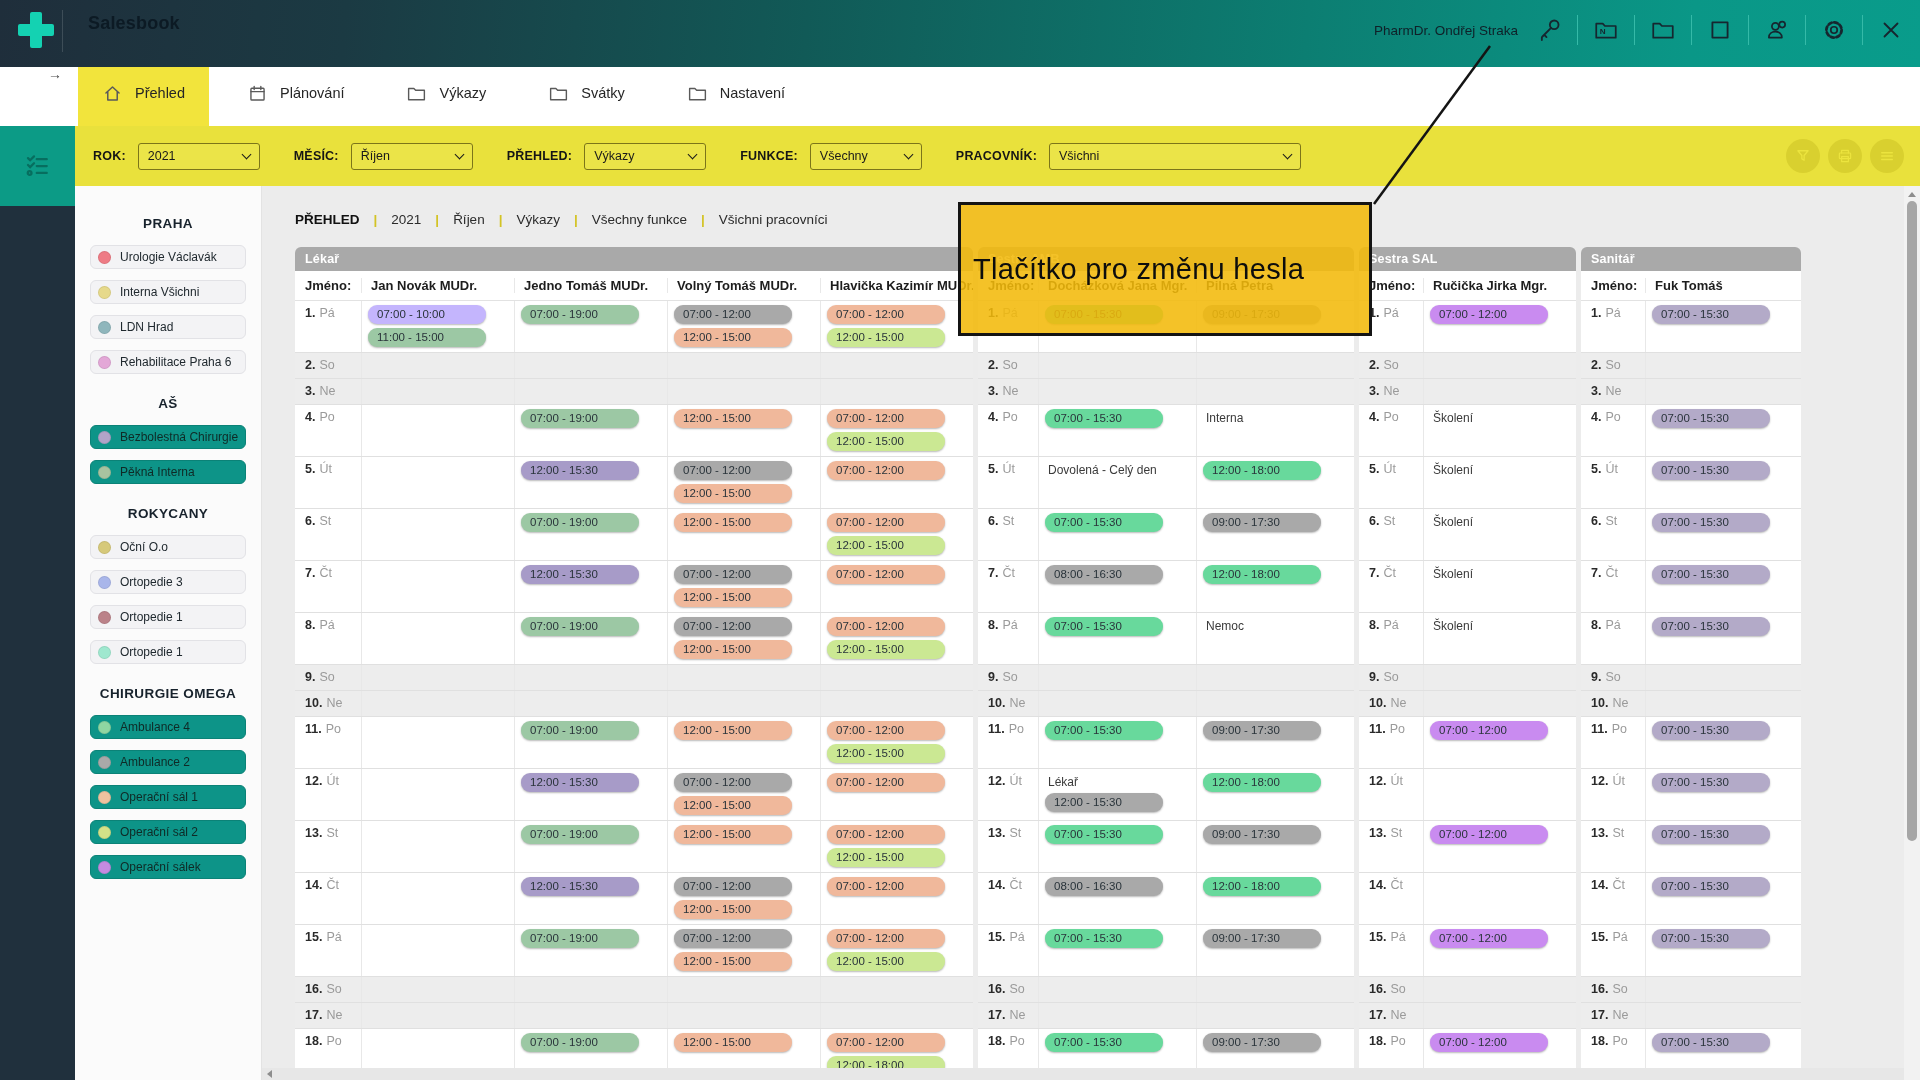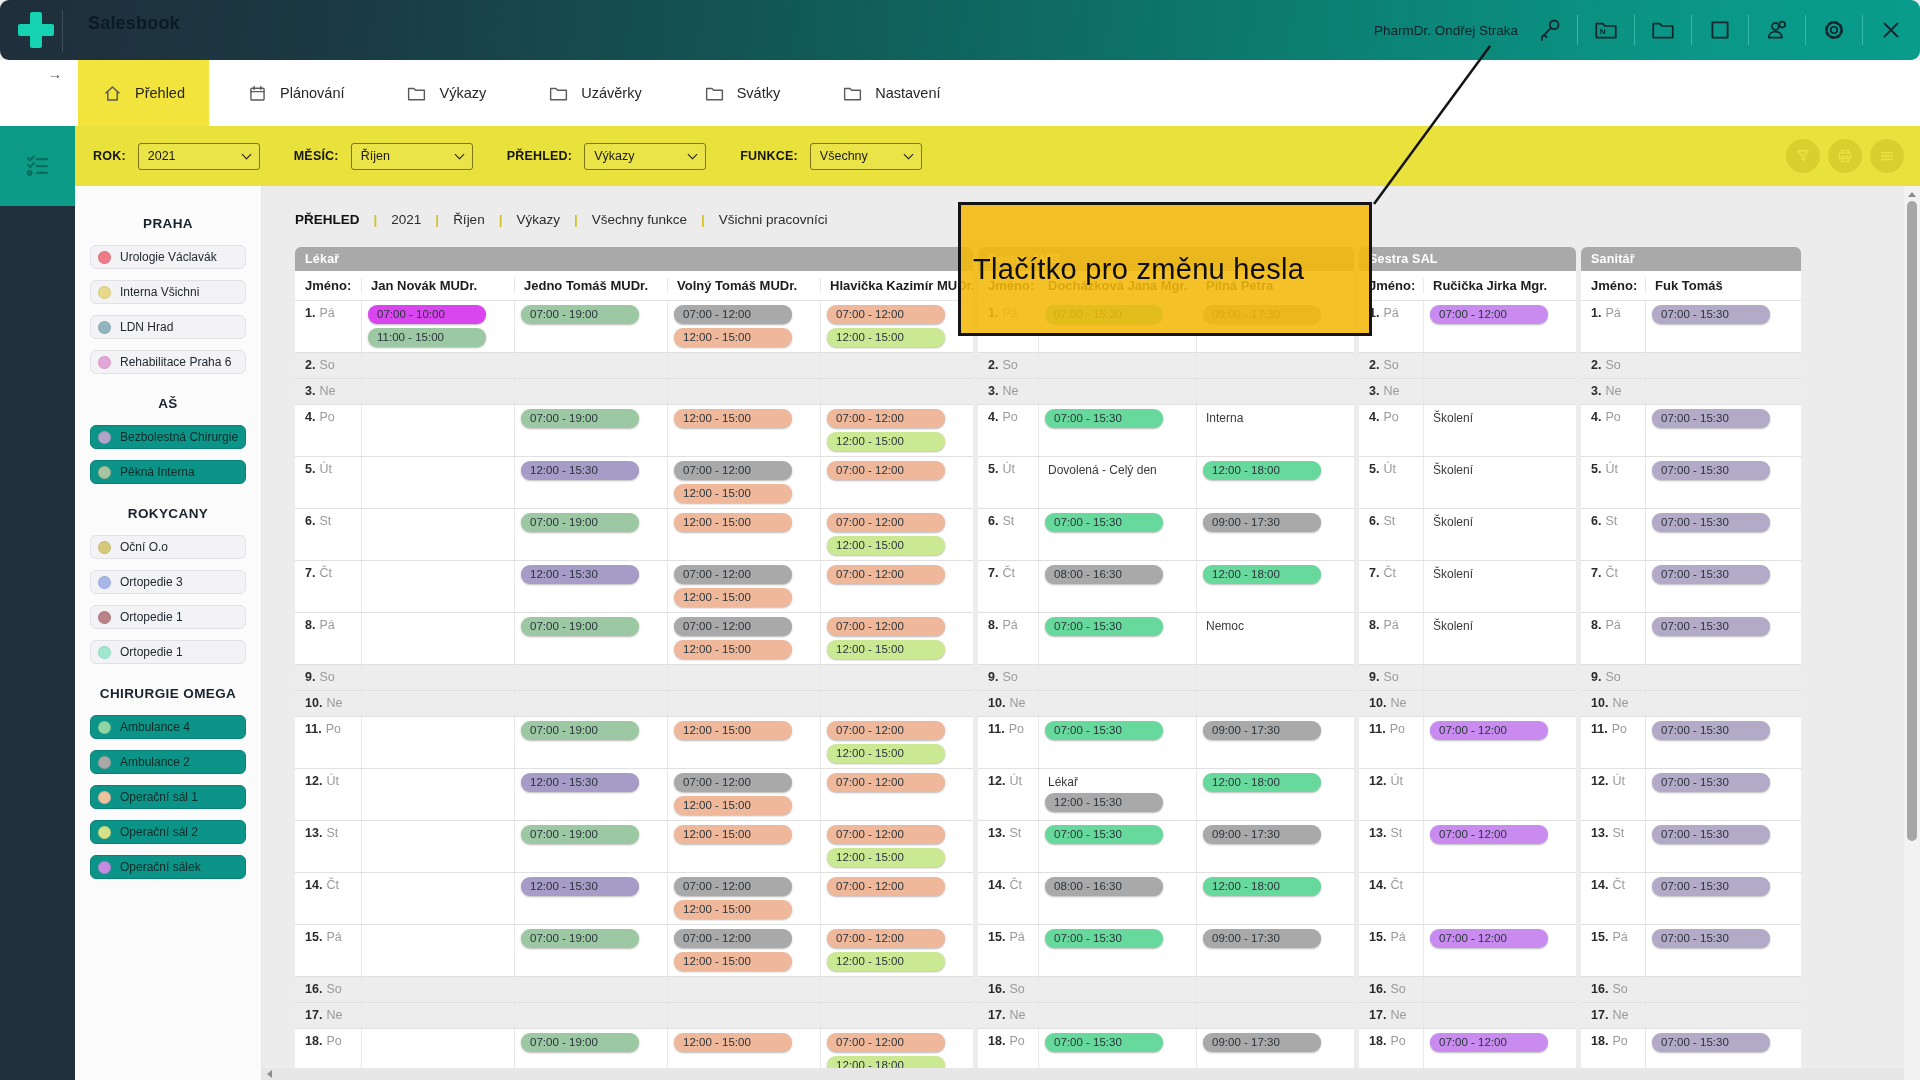--- a/index.html
+++ b/index.html
@@ -1,22 +1,22 @@
 <!DOCTYPE html>
 <html><head>
 <meta charset="utf-8">
 <style>
   * { margin:0; padding:0; box-sizing:border-box; }
   html,body { width:1920px; height:1080px; overflow:hidden; }
   body { font-family:"Liberation Sans", sans-serif; background:#ececec; position:relative; }
 
   
-  .topbar { position:absolute; left:0; top:0; width:1920px; height:60px;
+  .topbar { position:absolute; left:0; top:0; width:1920px; height:67px;
     background:linear-gradient(95deg,#1f2e3b 0%,#1b3a43 18%,#115a57 42%,#0c7e72 68%,#0a9787 88%,#099c8b 100%);
-    display:flex; align-items:center; z-index:5;border-radius:9px; }
+    display:flex; align-items:center; z-index:5; }
   .logo { position:absolute; left:18px; top:12px; width:36px; height:36px; }
   .logo .v { position:absolute; left:12px; top:0; width:12px; height:36px; background:#14d2b2; border-radius:2px; }
   .logo .h { position:absolute; left:0; top:12px; width:36px; height:12px; background:#14d2b2; border-radius:2px; }
   .brand-divider { position:absolute; left:62px; top:10px; width:1px; height:42px; background:rgba(255,255,255,0.14); }
   .app-title { position:absolute; left:88px; top:13px; font-size:18px; font-weight:700; color:#0c1a24; letter-spacing:0.2px; }
   .top-right { position:absolute; right:14px; top:0; height:60px; display:flex; align-items:center; }
   .username { font-size:13.5px; color:#0f2028; font-weight:500; margin-right:16px; }
   .tbicon { width:30px; height:30px; color:#16262f; display:flex; align-items:center; justify-content:center; cursor:pointer; }
   .tbicon svg { width:26px; height:26px; }
   .tb-divider { width:1px; height:30px; background:#35baa8; margin:0 13px; }
@@ -175,26 +175,20 @@
       <div class="tab">
         <span class="ticon"><svg viewBox="0 0 24 24" fill="none" stroke="currentColor" stroke-linecap="round" stroke-linejoin="round" stroke-width="1.6">
             <path d="M3 6.2h6l2 2.1h10v10.8H3z"></path>
           </svg></span>
         <span>Výkazy</span>
       </div>
       <div class="tab">
         <span class="ticon"><svg viewBox="0 0 24 24" fill="none" stroke="currentColor" stroke-linecap="round" stroke-linejoin="round" stroke-width="1.6">
             <path d="M3 6.2h6l2 2.1h10v10.8H3z"></path>
           </svg></span>
-        <span>Uzávěrky</span>
-      </div>
-      <div class="tab">
-        <span class="ticon"><svg viewBox="0 0 24 24" fill="none" stroke="currentColor" stroke-linecap="round" stroke-linejoin="round" stroke-width="1.6">
-            <path d="M3 6.2h6l2 2.1h10v10.8H3z"></path>
-          </svg></span>
         <span>Svátky</span>
       </div>
       <div class="tab">
         <span class="ticon"><svg viewBox="0 0 24 24" fill="none" stroke="currentColor" stroke-linecap="round" stroke-linejoin="round" stroke-width="1.6">
             <path d="M3 6.2h6l2 2.1h10v10.8H3z"></path>
           </svg></span>
         <span>Nastavení</span>
       </div>
     </div>
 </nav>
@@ -219,20 +213,27 @@
         <span class="f-label">PŘEHLED:</span>
         <span class="f-select" style="width:122px">
           <span>Výkazy</span>
           <span class="chev"></span>
         </span>
       </span>
       <span class="f-item">
         <span class="f-label">FUNKCE:</span>
         <span class="f-select" style="width:112px">
           <span>Všechny</span>
+          <span class="chev"></span>
+        </span>
+      </span>
+      <span class="f-item">
+        <span class="f-label">PRACOVNÍK:</span>
+        <span class="f-select" style="width:252px">
+          <span>Všichni</span>
           <span class="chev"></span>
         </span>
       </span>
     </span>
   <div class="fab-group" id="fab-group">
       <span class="fab">
         <span style="display:flex">
           <svg viewBox="0 0 24 24" fill="none" stroke="currentColor" stroke-linecap="round" stroke-linejoin="round" stroke-width="1.7">
             <path d="M5.2 5h13.6l-5.3 6.3v6.4l-3-1.9v-4.5z"></path>
           </svg>
@@ -355,21 +356,21 @@
           <div class="cols-hd">
             <span class="cell-day-hd" style="width:66px">Jméno:</span>
             <span class="cell-person-hd" style="width:153px">Jan Novák MUDr.</span>
             <span class="cell-person-hd" style="width:153px">Jedno Tomáš MUDr.</span>
             <span class="cell-person-hd" style="width:153px">Volný Tomáš MUDr.</span>
             <span class="cell-person-hd" style="width:153px">Hlavička Kazimír MUDr.</span>
           </div>
           <div class="row" style="height: 52px;">
             <span class="cell-day" style="width:66px">1.<span class="dow">Pá</span></span>
             <span class="cell" style="width:153px">
-              <span class="chip" style="background:#d946ef">07:00 - 10:00</span>
+              <span class="chip" style="background:#c4b5fd">07:00 - 10:00</span>
               <span class="chip" style="background:#9cc8a4">11:00 - 15:00</span>
             </span>
             <span class="cell" style="width:153px">
               <span class="chip" style="background:#9cc8a4">07:00 - 19:00</span>
             </span>
             <span class="cell" style="width:153px">
               <span class="chip" style="background:#a9a9a9">07:00 - 12:00</span>
               <span class="chip" style="background:#f0b89b">12:00 - 15:00</span>
             </span>
             <span class="cell" style="width:153px">

